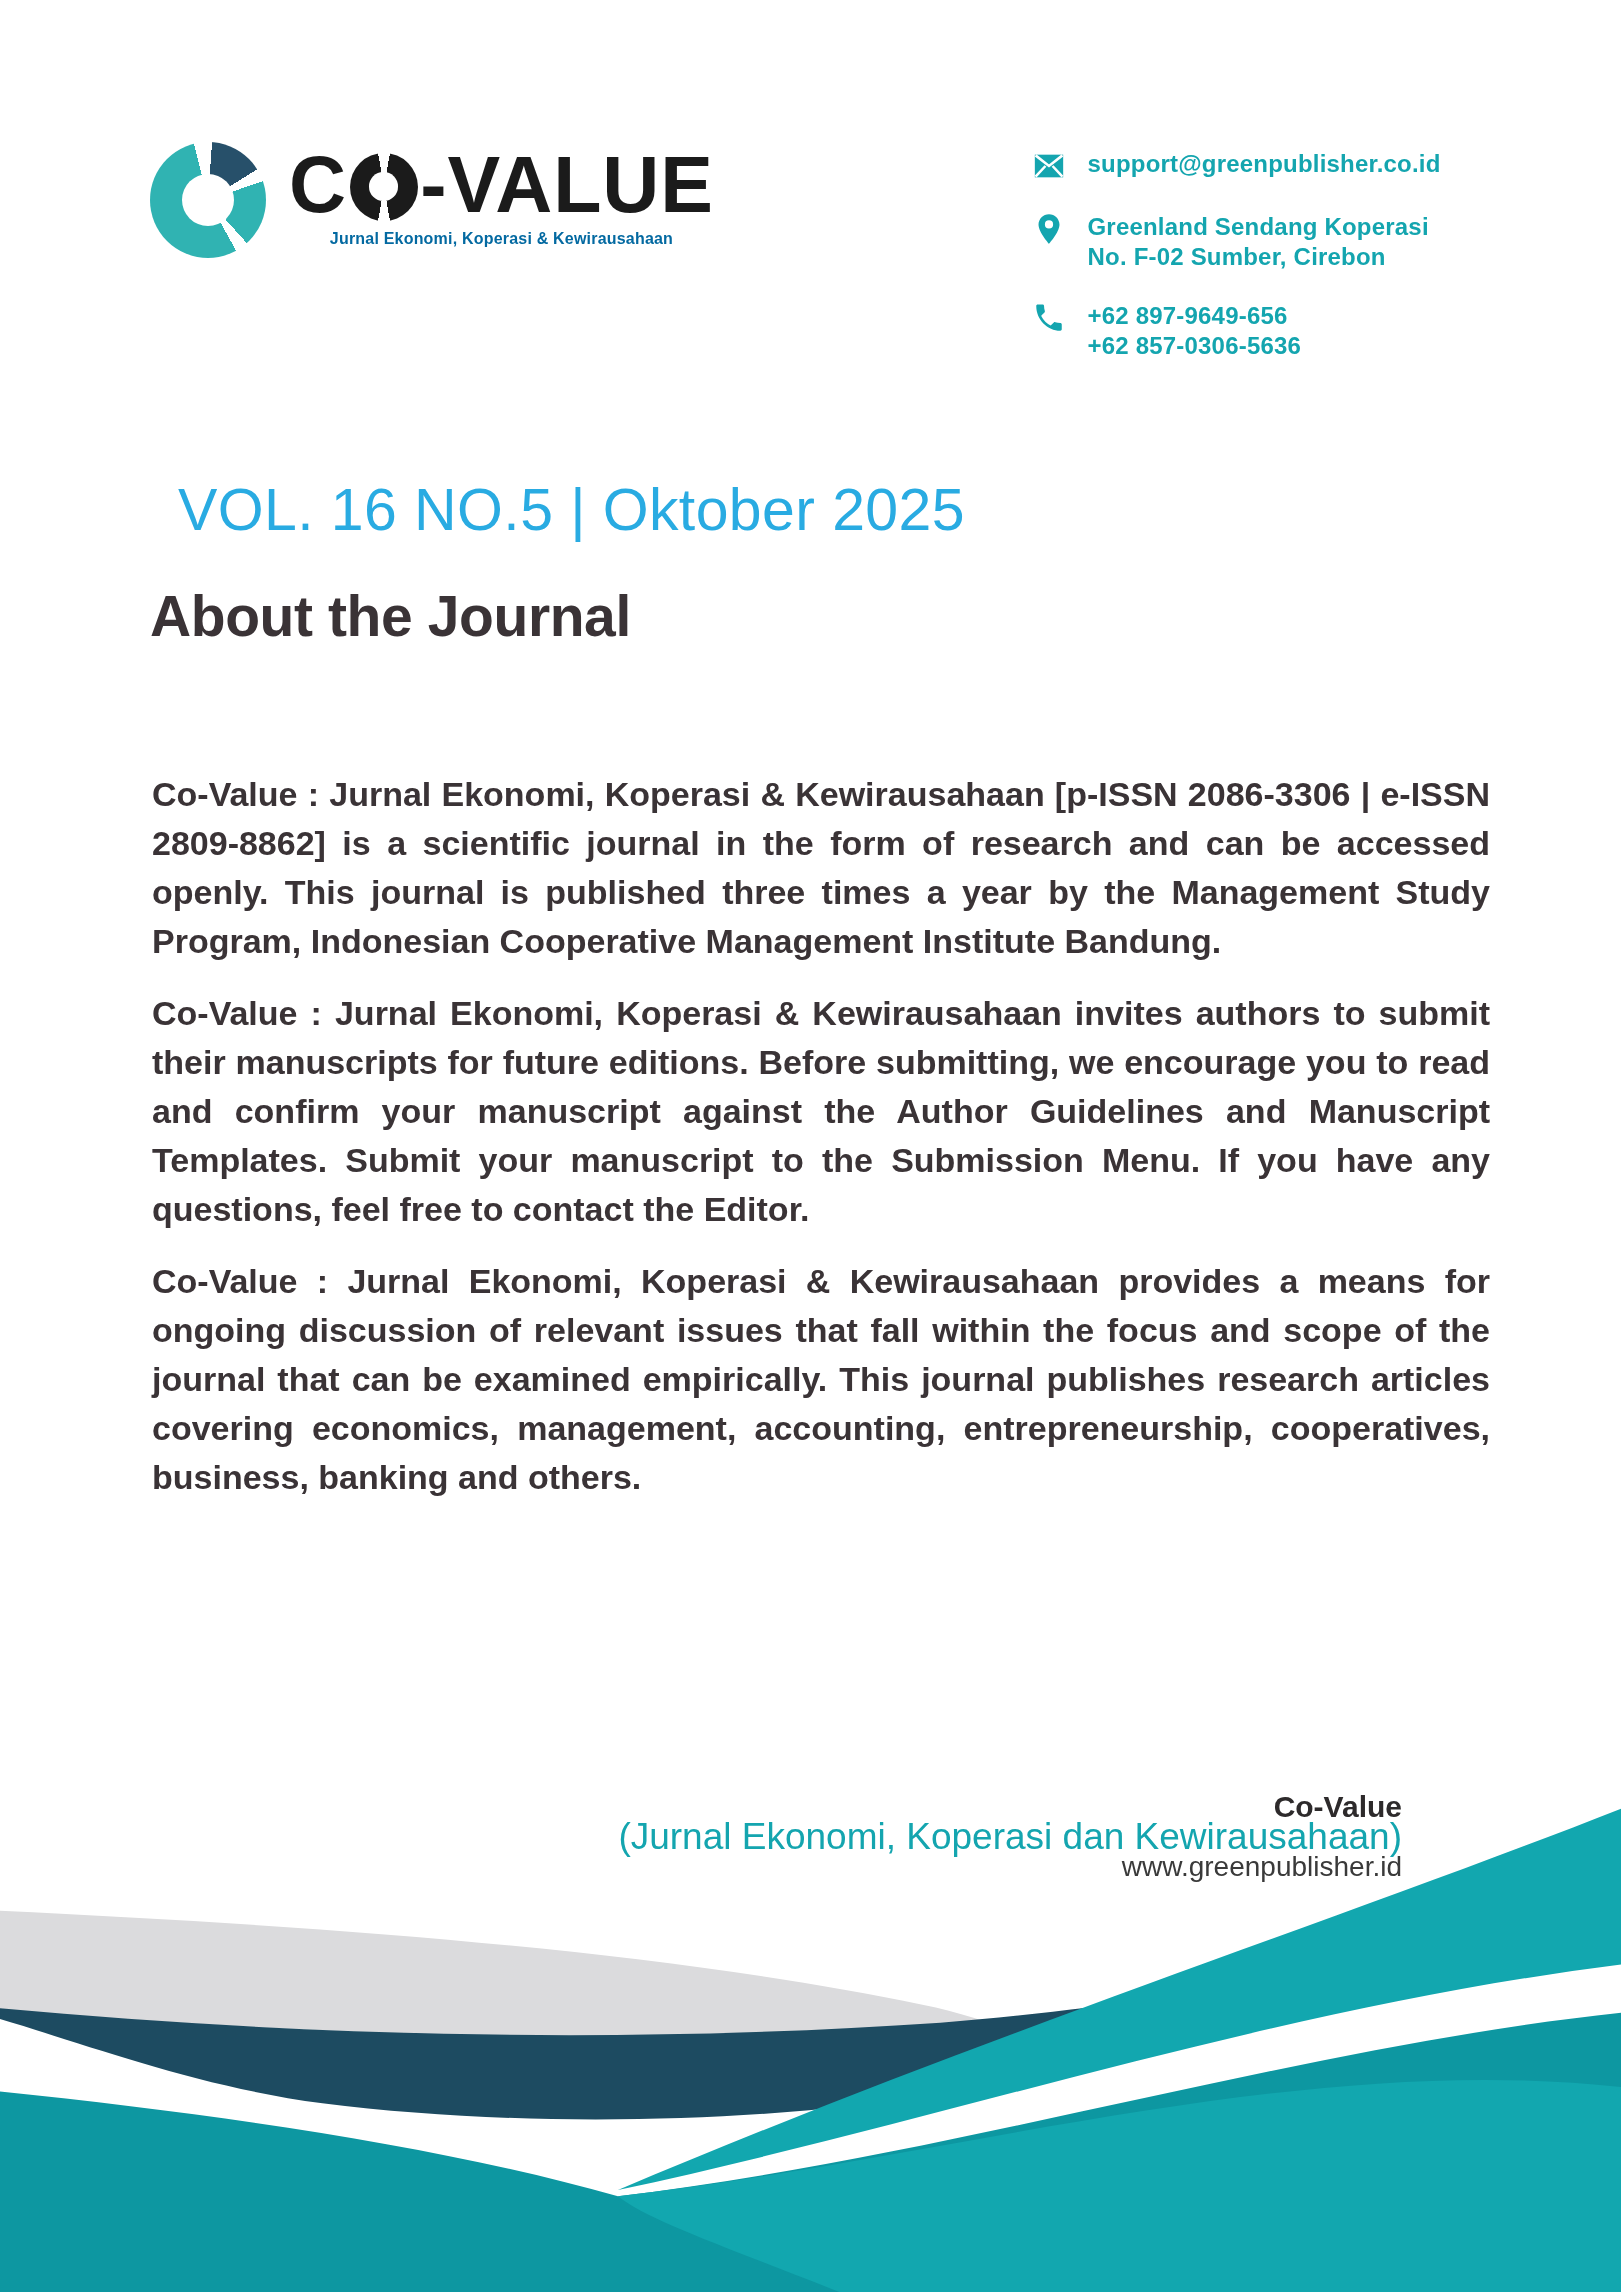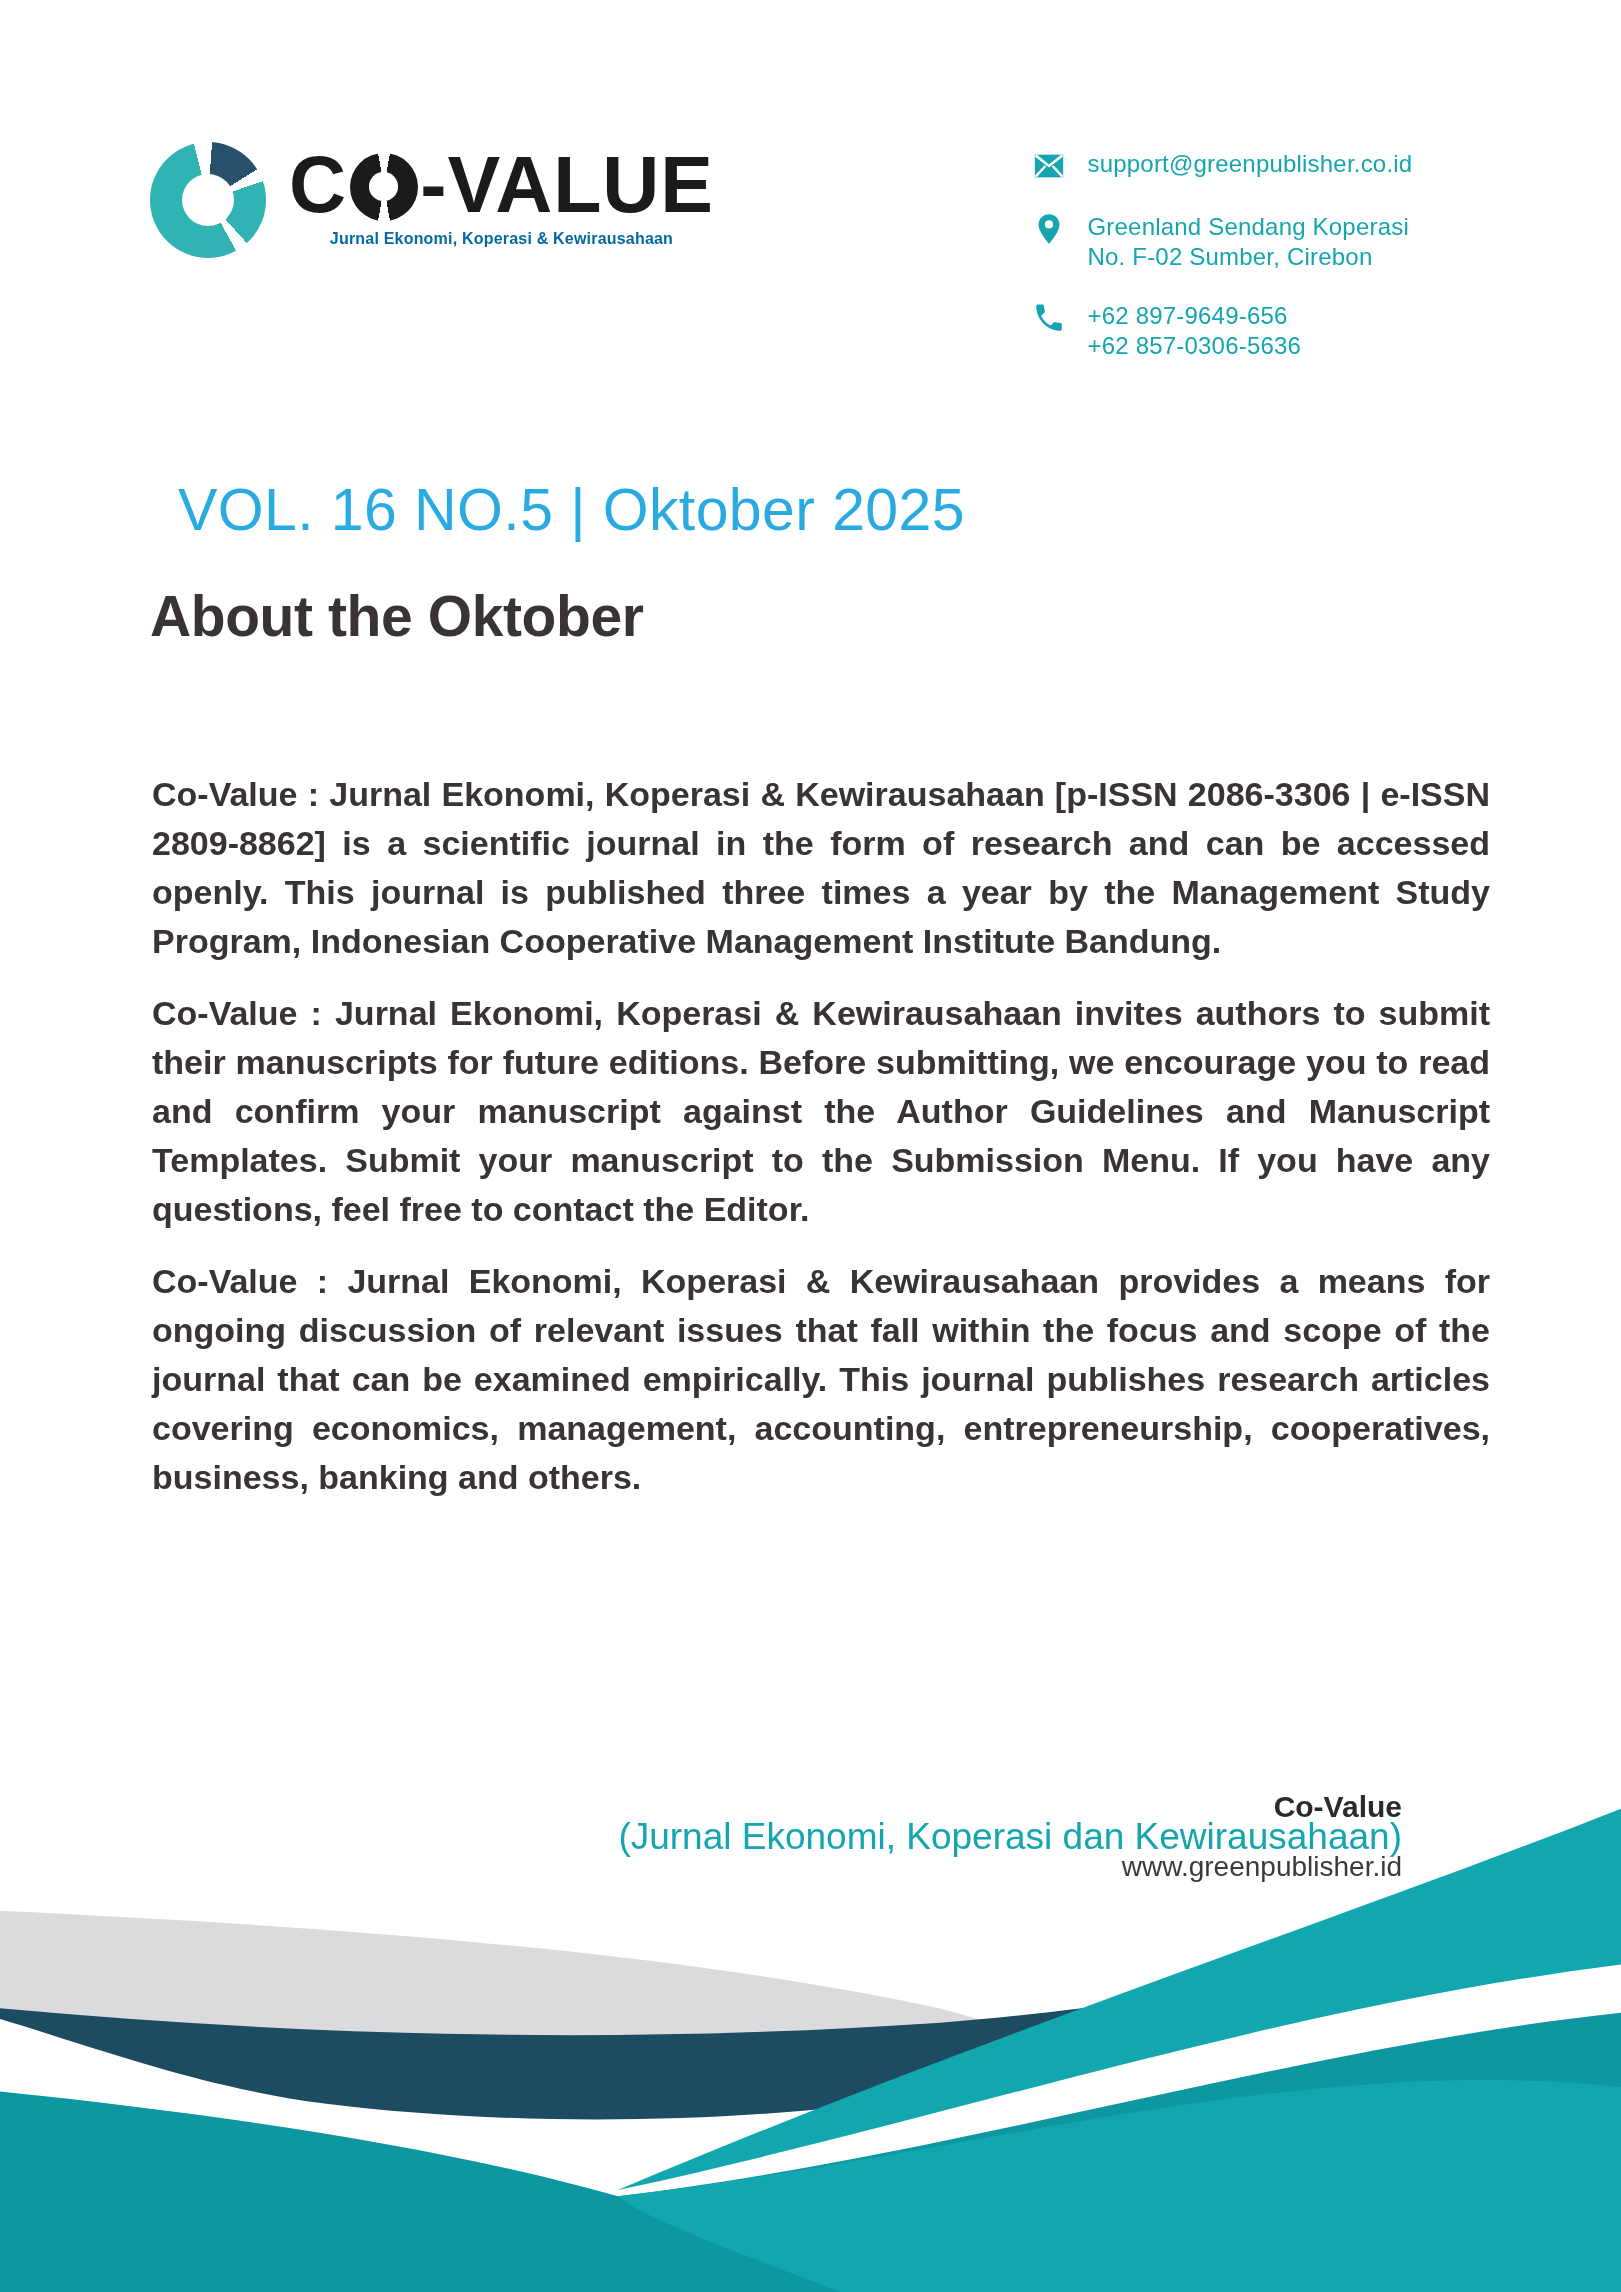--- a/index.html
+++ b/index.html
@@ -31,21 +31,21 @@
       #1b1b1b 0deg 140deg, #fff 140deg 160deg,
       #1b1b1b 160deg 320deg, #fff 320deg 340deg, #1b1b1b 340deg 360deg);}
   .logo-o::after{content:"";position:absolute;inset:19.7px;background:#fff;border-radius:50%;}
   .logo-tagline{font-size:16px;font-weight:700;color:#0369a1;margin-top:1.8px;letter-spacing:0.2px;text-align:center;}
 
   
   .contact{position:absolute;left:1032px;top:149px;width:484px;color:var(--teal);}
   .c-row{display:flex;align-items:flex-start;gap:21.5px;margin-bottom:29px;}
   .c-icon{flex:0 0 34px;width:34px;height:34px;margin-top:0;}
   .c-icon svg{width:34px;height:34px;fill:var(--teal);}
-  .c-text{font-size:24px;line-height:30px;font-weight:400;letter-spacing:0.2px;}
+  .c-text{font-size:24px;line-height:30px;font-weight:700;letter-spacing:0.2px;}
 
   
   .vol-title{position:absolute;left:154px;top:478px;font-size:59px;line-height:64px;font-weight:400;color:var(--blue);letter-spacing:0.4px;margin-left:24px;}
   .section-title{position:absolute;left:150px;top:584px;font-size:57px;line-height:64px;font-weight:700;color:var(--ink);letter-spacing:-0.4px;}
   .body-copy{position:absolute;left:152px;top:770px;width:1338px;color:var(--ink);
     font-size:34px;line-height:49px;font-weight:700;text-align:justify;}
   .body-copy p{margin:0 0 23px 0;}
 
   
   .footer-block{position:absolute;right:219px;top:1791px;text-align:right;}
@@ -101,21 +101,21 @@
           </svg>
       </span>
       <div class="c-text">
         <div>+62 897-9649-656</div>
         <div>+62 857-0306-5636</div>
       </div>
     </div>
   </div>
 
   <div class="vol-title">VOL. 16 NO.5 | Oktober 2025</div>
-  <h1 class="section-title">About the Oktober</h1>
+  <h1 class="section-title">About the Journal</h1>
 
   <div class="body-copy">
     <p>Co-Value : Jurnal Ekonomi, Koperasi &amp; Kewirausahaan [p-ISSN 2086-3306 | e-ISSN 2809-8862] is a scientific journal in the form of research and can be accessed openly. This journal is published three times a year by the Management Study Program, Indonesian Cooperative Management Institute Bandung.</p>
     <p>Co-Value : Jurnal Ekonomi, Koperasi &amp; Kewirausahaan invites authors to submit their manuscripts for future editions. Before submitting, we encourage you to read and confirm your manuscript against the Author Guidelines and Manuscript Templates. Submit your manuscript to the Submission Menu. If you have any questions, feel free to contact the Editor.</p>
     <p>Co-Value : Jurnal Ekonomi, Koperasi &amp; Kewirausahaan provides a means for ongoing discussion of relevant issues that fall within the focus and scope of the journal that can be examined empirically. This journal publishes research articles covering economics, management, accounting, entrepreneurship, cooperatives, business, banking and others.</p>
   </div>
 
   <div class="footer-block">
     <div class="f-brand">Co-Value</div>
     <div class="f-sub">(Jurnal Ekonomi, Koperasi dan Kewirausahaan)</div>

